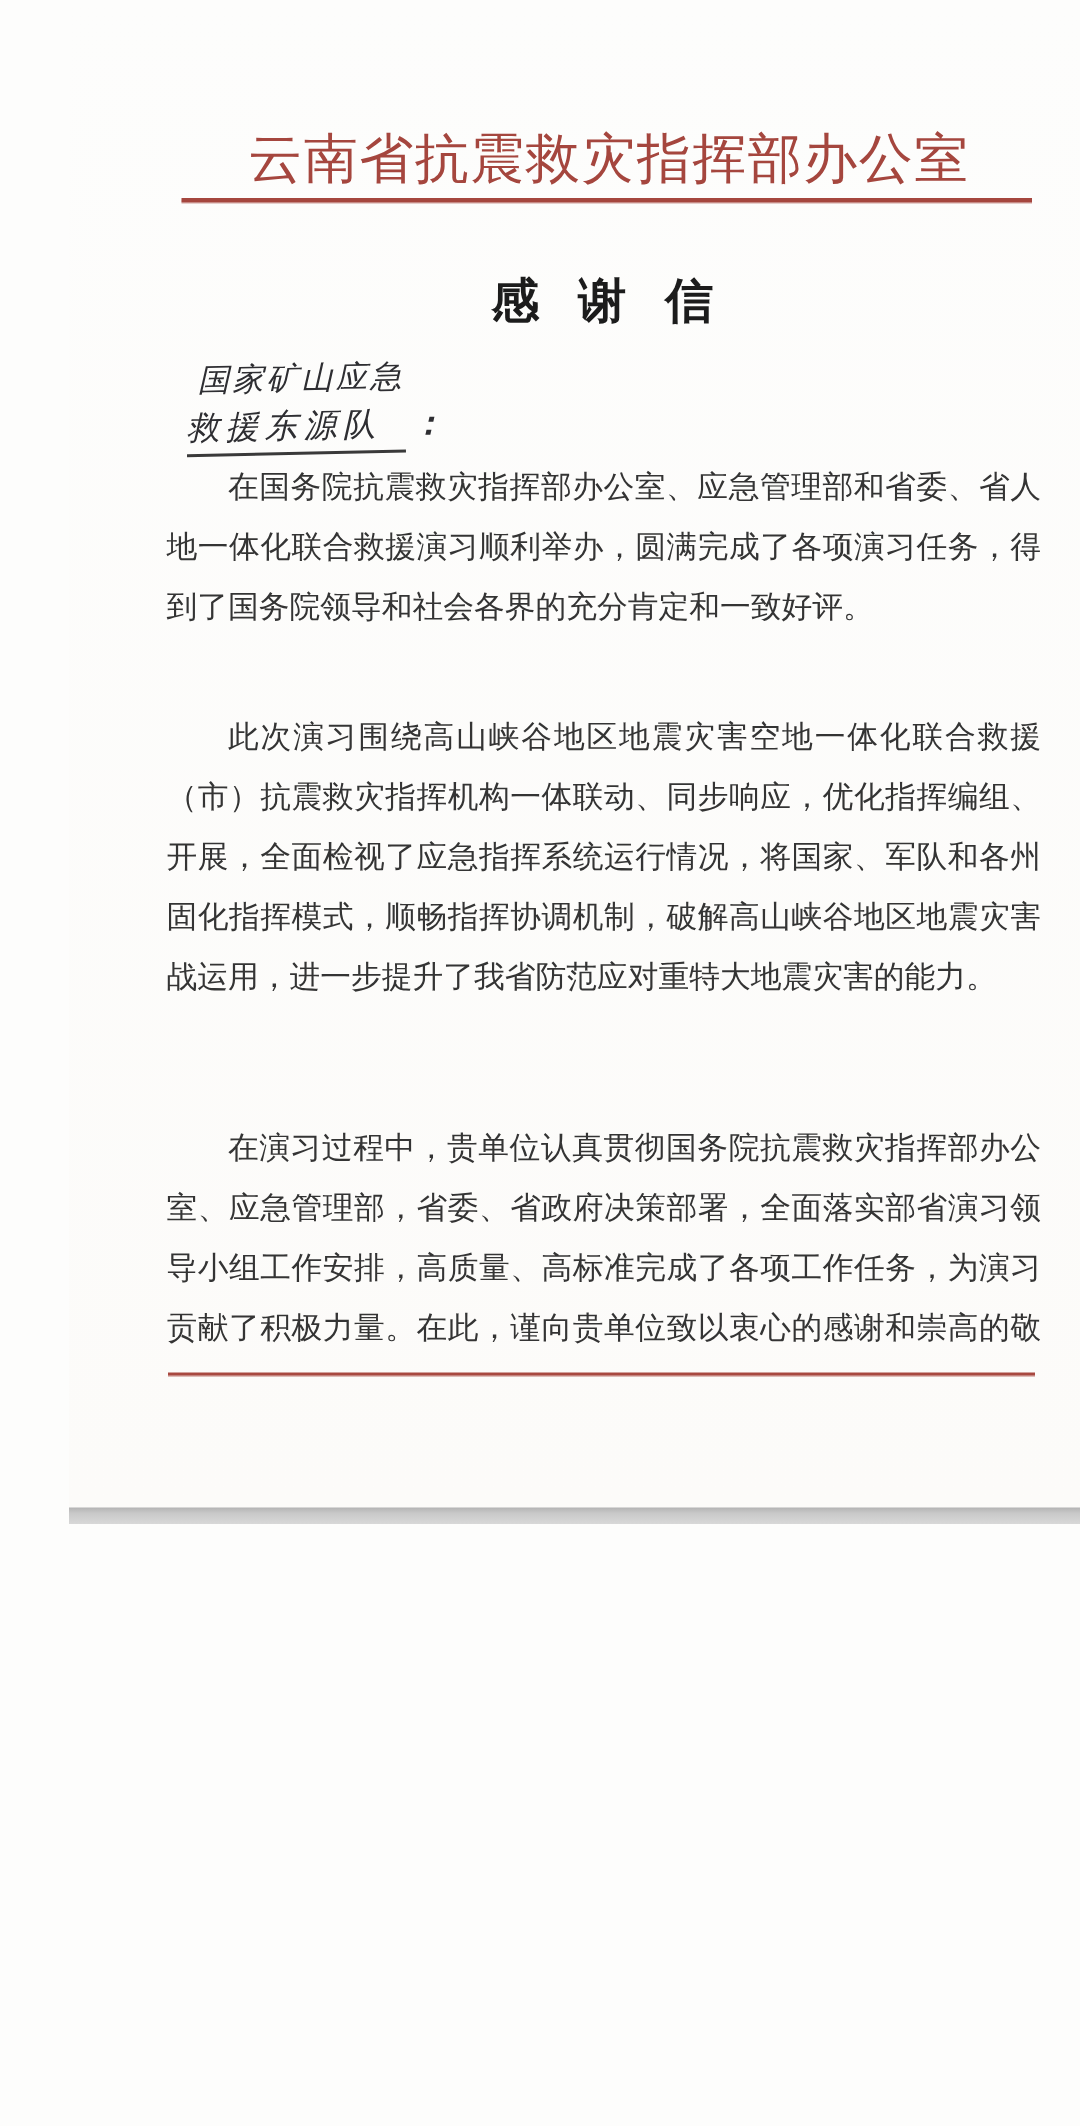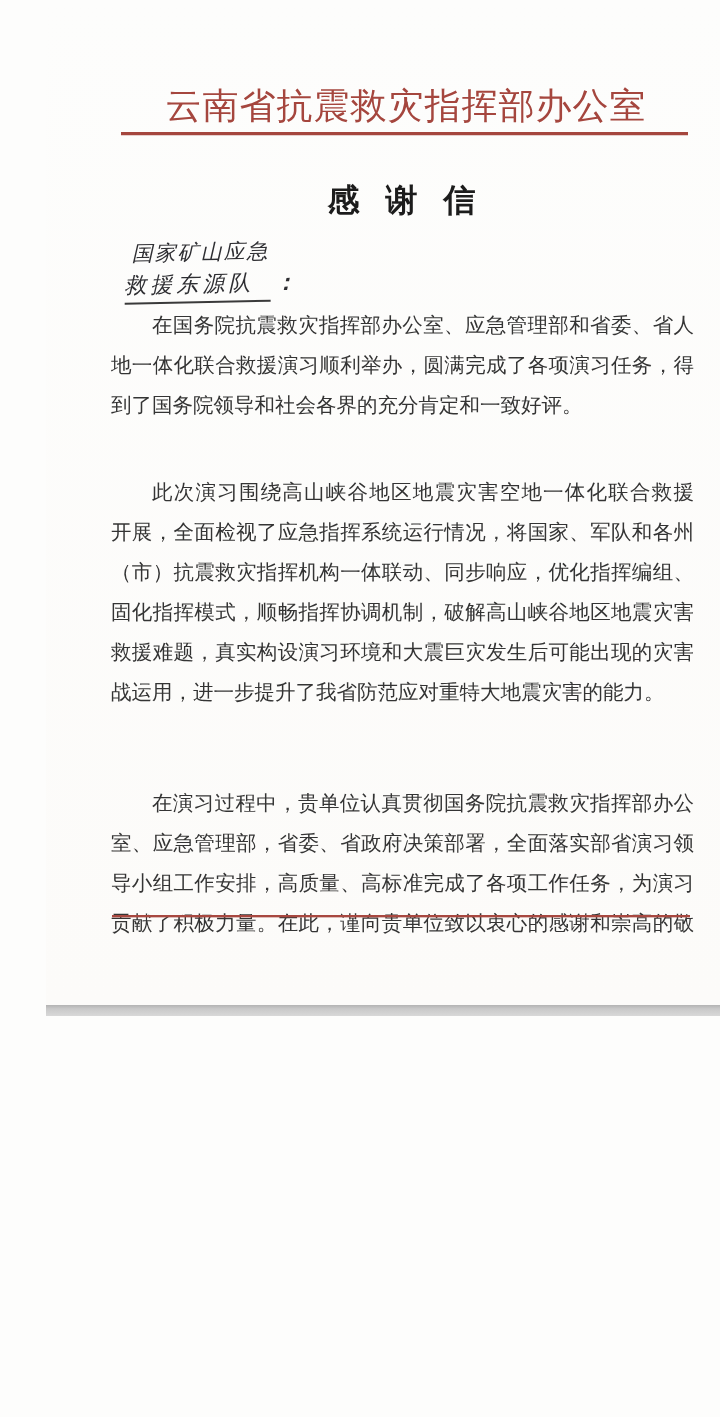--- a/index.html
+++ b/index.html
@@ -73,21 +73,21 @@
   .para {
     position: absolute; left: 65px; width: 583px;
     font-size: 20.5px; line-height: 40px;
     color: #343434;
   }
   .para .bl { text-align: justify; text-align-last: justify; height: 40px; }
   .para .bl.indent { padding-left: 41px; }
   .para .bl.short { text-align-last: left; }
   .p1 { top: 305px; }
   .p2 { top: 472px; }
-  .p3 { top: 783px; }
+  .p3 { top: 746px; }
 
   .red-underline {
     position: absolute; left: 66px; top: 915px; width: 578px; height: 2px;
     background: #a84840;
     box-shadow: 0 1px 0 rgba(168,72,64,0.35);
   }
 </style>
 </head>
 <body>
 
@@ -107,24 +107,23 @@
     </div>
 
     <div class="para p1">
       <div class="bl indent">在国务院抗震救灾指挥部办公室、应急管理部和省委、省人</div>
       <div class="bl">地一体化联合救援演习顺利举办，圆满完成了各项演习任务，得</div>
       <div class="bl short">到了国务院领导和社会各界的充分肯定和一致好评。</div>
     </div>
 
     <div class="para p2">
       <div class="bl indent">此次演习围绕高山峡谷地区地震灾害空地一体化联合救援</div>
+      <div class="bl">（市）抗震救灾指挥机构一体联动、同步响应，优化指挥编组、</div>
       <div class="bl">开展，全面检视了应急指挥系统运行情况，将国家、军队和各州</div>
-      <div class="bl">（市）抗震救灾指挥机构一体联动、同步响应，优化指挥编组、</div>
       <div class="bl">固化指挥模式，顺畅指挥协调机制，破解高山峡谷地区地震灾害</div>
-      <div class="bl">救援难题，真实构设演习环境和大震巨灾发生后可能出现的灾害</div>
       <div class="bl short">战运用，进一步提升了我省防范应对重特大地震灾害的能力。</div>
     </div>
 
     <div class="para p3">
       <div class="bl indent">在演习过程中，贵单位认真贯彻国务院抗震救灾指挥部办公</div>
       <div class="bl">室、应急管理部，省委、省政府决策部署，全面落实部省演习领</div>
       <div class="bl">导小组工作安排，高质量、高标准完成了各项工作任务，为演习</div>
       <div class="bl">贡献了积极力量。在此，谨向贵单位致以衷心的感谢和崇高的敬</div>
     </div>
 

